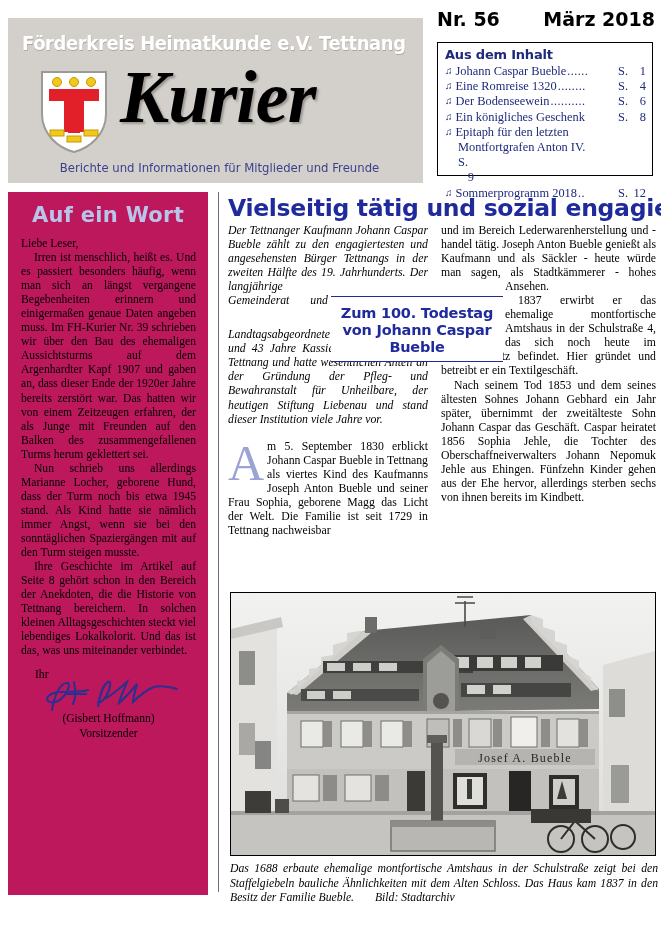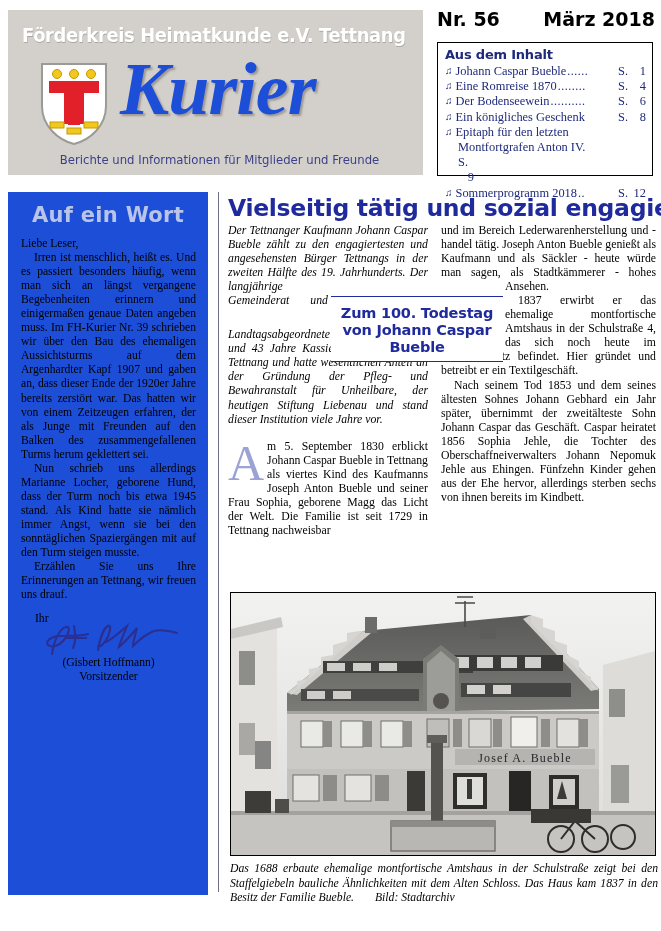--- a/index.html
+++ b/index.html
@@ -6,21 +6,21 @@
   body{
     width:661px;height:931px;
     background:#ffffff;
     font-family:"Liberation Serif", serif;
     color:#000;
     overflow:hidden;
     position:relative;
   }
   
   .masthead{
-    position:absolute;left:0;top:0;width:629px;height:186px;
+    position:absolute;left:0;top:8px;width:629px;height:186px;
   }
   .mast-logo{
     position:absolute;left:8px;top:10px;width:415px;height:165px;
     background:#d3d0cb;
     overflow:hidden;
   }
   .mast-org{
     position:absolute;left:14px;top:14px;width:395px;
     color:#ffffff;
     font-family:"DejaVu Sans", sans-serif;
@@ -37,21 +37,21 @@
     position:absolute;left:32px;top:52px;width:68px;height:84px;
   }
   .crest svg{display:block;}
   .mast-title{
     position:absolute;left:112px;top:42px;
     font-family:"Liberation Serif", serif;
     font-style:italic;
     font-weight:bold;
     font-size:74px;
     line-height:74px;
-    color:#1d4ed8;
+    color:#000000;
     letter-spacing:-1px;
     text-shadow:2px 2px 2px rgba(110,100,95,.5);
   }
   .mast-sub{
     position:absolute;left:14px;top:143px;width:395px;
     text-align:center;
     font-family:"DejaVu Sans", sans-serif;
     font-size:12.3px;
     color:#3b3f8c;
     white-space:nowrap;
@@ -107,21 +107,21 @@
     flex:1 1 auto;overflow:hidden;
     letter-spacing:0.5px;
     margin:0 1px;
     font-size:12px;
   }
   .toc .t-s{flex:0 0 auto;margin-right:2px;}
   .toc .t-pg{flex:0 0 auto;width:16px;text-align:right;}
   
   .left-panel{
     position:absolute;left:8px;top:192px;width:200px;height:703px;
-    background:#1d4ed8;
+    background:#be185d;
   }
   .lp-head{
     font-family:"DejaVu Sans", sans-serif;
     font-weight:bold;
     font-size:21px;
     color:#b9c4ea;
     text-align:center;
     padding-top:11px;
     letter-spacing:0.3px;
   }
@@ -251,21 +251,21 @@
   <ul id="toc-list">
       <li>
         <span class="bullet">♫</span>
         <span class="t-text">Johann Caspar Bueble</span>
         <span class="t-dots"> ...... </span>
         <span class="t-s">S.</span>
         <span class="t-pg">1</span>
       </li>
       <li>
         <span class="bullet">♫</span>
-        <span class="t-text">Eine Romreise 1870</span>
+        <span class="t-text">Eine Romreise 1320</span>
         <span class="t-dots"> ........ </span>
         <span class="t-s">S.</span>
         <span class="t-pg">4</span>
       </li>
       <li>
         <span class="bullet">♫</span>
         <span class="t-text">Der Bodenseewein</span>
         <span class="t-dots"> .......... </span>
         <span class="t-s">S.</span>
         <span class="t-pg">6</span>
@@ -299,21 +299,21 @@
       </li>
     </ul>
 </div>
 
 <div class="left-panel">
   <div class="lp-head">Auf ein Wort</div>
   <div class="lp-body">
     <p class="noind">Liebe Leser,</p>
     <p>Irren ist menschlich, heißt es. Und es passiert besonders häufig, wenn man sich an längst vergangene Begebenheiten erinnern und einigermaßen genaue Daten angeben muss. Im FH-Kurier Nr. 39 schrieben wir über den Bau des ehemaligen Aussichtsturms auf dem Argenhardter Kapf 1907 und gaben an, dass dieser Ende der 1920er Jahre bereits zerstört war. Das hatten wir von einem Zeitzeugen erfahren, der als Junge mit Freunden auf den Balken des zusammengefallenen Turms herum geklettert sei.</p>
     <p>Nun schrieb uns allerdings Marianne Locher, geborene Hund, dass der Turm noch bis etwa 1945 stand. Als Kind hatte sie nämlich immer Angst, wenn sie bei den sonntäglichen Spaziergängen mit auf den Turm steigen musste.</p>
-    <p>Erzählen Sie uns Ihre Erinnerungen an Tettnang, wir freuen uns drauf.</p>
+    <p>Ihre Geschichte im Artikel auf Seite 8 gehört schon in den Bereich der Anekdoten, die die Historie von Tettnang bereichern. In solchen kleinen Alltagsgeschichten steckt viel lebendiges Lokalkolorit. Und das ist das, was uns miteinander verbindet.</p>
 
     <div class="sig-wrap">
       <div class="sig-ihr">Ihr</div>
       <svg class="sig-svg" width="150" height="40" viewBox="0 0 150 40">
         <g fill="none" stroke="#2b2f8f" stroke-width="2.1" stroke-linecap="round">
           <path d="M18 34 C20 20 26 8 32 7 C37 6 35 14 30 20 C25 26 18 28 14 25 C11 22 16 17 24 16 C34 15 46 17 54 14"></path>
           <path d="M40 6 C42 16 41 24 39 28"></path>
           <path d="M33 18 H52"></path>
           <path d="M64 30 C66 18 70 8 74 6 C78 4 76 14 72 20 C69 25 66 27 64 26"></path>
           <path d="M72 22 C80 18 88 10 93 6 C90 14 86 22 85 27 C91 22 98 14 103 8 C101 16 99 22 99 26 C105 20 112 14 120 11 C127 9 136 11 143 13"></path>

